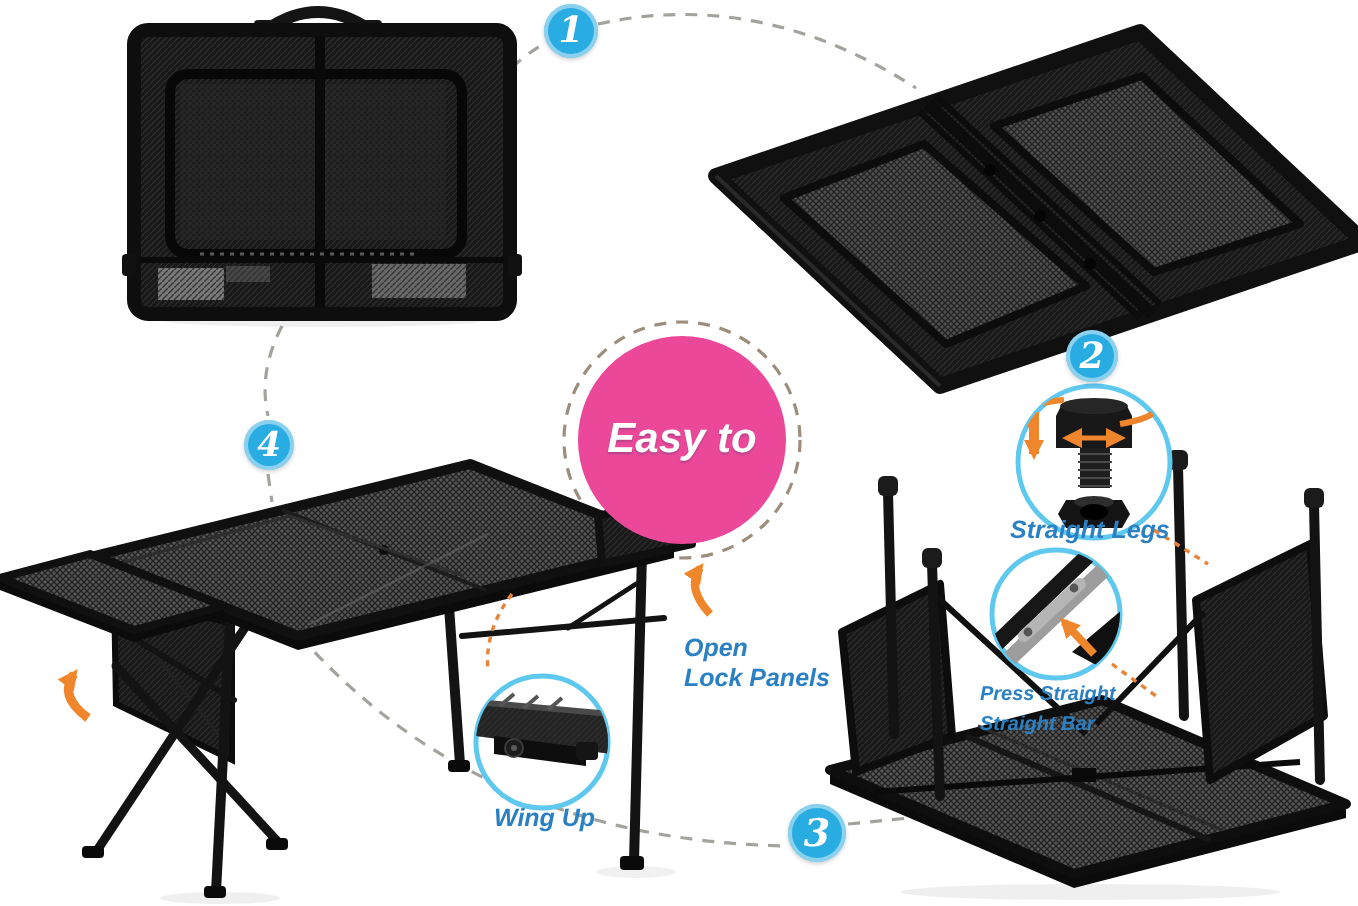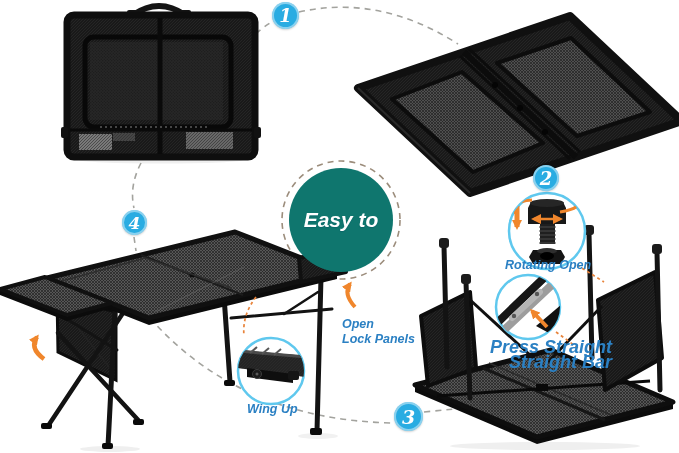--- a/index.html
+++ b/index.html
@@ -9,28 +9,28 @@
   .badge{position:absolute;border-radius:50%;background:#29ace2;color:#fff;
          display:flex;align-items:center;justify-content:center;
          font:italic 900 18px "DejaVu Serif",serif;
          box-shadow:inset 0 0 0 2px rgba(255,255,255,.45), 0 1px 2px rgba(0,0,0,.18);
          z-index:6;}
   #badge-1{left:272px;top:2px;width:27px;height:27px;}
   #badge-2{left:533px;top:165px;width:26px;height:26px;}
   #badge-3{left:394px;top:402px;width:29px;height:29px;font-size:19px;}
   #badge-4{left:122px;top:210px;width:25px;height:25px;font-size:17px;}
   #center-circle{position:absolute;left:289px;top:168px;width:104px;height:104px;
-         border-radius:50%;background:#0f766e;z-index:5;
+         border-radius:50%;background:#ec4899;z-index:5;
          display:flex;flex-direction:column;align-items:center;justify-content:center;
          color:#fff;font:italic 800 21px "Liberation Sans",sans-serif;line-height:24px;
          text-shadow:0 1px 1px rgba(0,60,90,.25);}
   .lbl{position:absolute;color:#2b80c3;font:italic 700 12.5px "Liberation Sans",sans-serif;
        line-height:15px;white-space:nowrap;z-index:4;}
   #lbl-rotating{left:505px;top:258px;}
-  #lbl-press{left:490px;top:340px;font-size:18px;text-align:right;}
+  #lbl-press{left:490px;top:340px;font-size:10px;}
   #lbl-wing{left:342px;top:317px;font-style:italic;}
   #lbl-lock{left:247px;top:402px;}
 </style>
 </head>
 <body>
 
 <div id="stage">
 
 <svg width="679" height="453" viewBox="0 0 679 453">
   <defs>
@@ -235,21 +235,21 @@
 
   <div class="badge" id="badge-1">1</div>
   <div class="badge" id="badge-2">2</div>
   <div class="badge" id="badge-3">3</div>
   <div class="badge" id="badge-4">4</div>
 
   <div id="center-circle">
     <div>Easy to</div>
   </div>
 
-  <div class="lbl" id="lbl-rotating">Rotating Open</div>
+  <div class="lbl" id="lbl-rotating">Straight Legs</div>
   <div class="lbl" id="lbl-press">
     <div>Press Straight</div>
     <div>Straight Bar</div>
   </div>
   <div class="lbl" id="lbl-wing">
     <div>Open</div>
     <div>Lock Panels</div>
   </div>
   <div class="lbl" id="lbl-lock">Wing Up</div>
 

